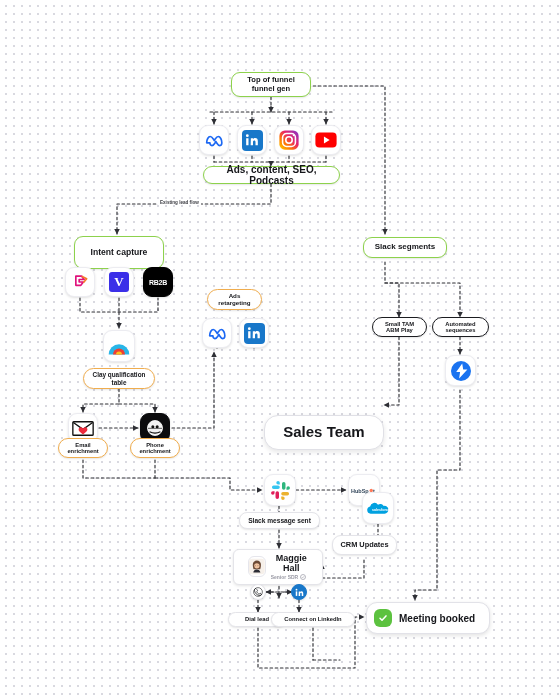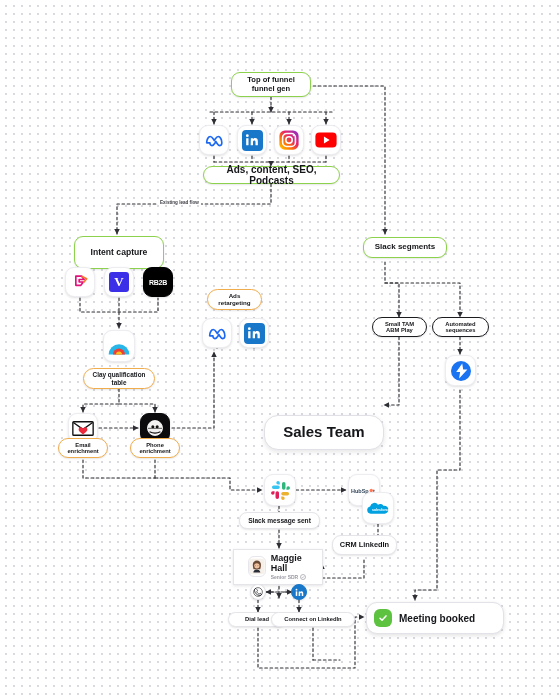--- a/index.html
+++ b/index.html
@@ -46,23 +46,24 @@
     border: 1px solid #ececf1;
     box-shadow: 0 1px 2.5px rgba(0,0,0,.12);
     display: flex; align-items: center; justify-content: center;
     overflow: hidden;
   }
   .tile svg { display: block; }
 
   
   .person {
     display: flex; align-items: center; gap: 5px;
-    background: #fff; border: 1px solid #e4e4e9; border-radius: 0;
+    background: #fff; border: 1px solid #e4e4e9; border-radius: 6px;
     box-shadow: 0 1px 3px rgba(0,0,0,.11);
     padding: 4px 10px 4px 14px;
+    text-align: center;
   }
   .person .ava {
     width: 21px; height: 21px; border-radius: 6px; overflow: hidden;
     border: 1px solid #e6e6ec; background: #fff;
     display: flex; align-items: center; justify-content: center;
   }
   .person .pname { font-size: 9px; font-weight: 700; color: #15161a; line-height: 1.1; }
   .person .prole { font-size: 5px; font-weight: 600; color: #9a9aa5; display: flex; align-items: center; gap: 2px; }
 
   .mini-circle {
@@ -77,21 +78,21 @@
     position: absolute;
     font-size: 4.6px; font-weight: 700; color: #3b3c42;
     background: #fff; padding: 0 2px; white-space: nowrap;
   }
 
   
   .booked {
     display: flex; align-items: center; gap: 7px;
     background: #fff; border: 1px solid #e2e2e8; border-radius: 11px;
     box-shadow: 0 1.5px 4px rgba(0,0,0,.12);
-    padding: 6px 28px 6px 7px;
+    padding: 6px 14px 6px 7px;
   }
   .booked .chk { width: 18px; height: 18px; border-radius: 6px; background: #5cc23f;
     display:flex; align-items:center; justify-content:center; }
   .booked .blabel { font-size: 10px; font-weight: 700; color: #15161a; }
 </style>
 </head>
 <body>
 
 <div id="canvas">
 
@@ -397,21 +398,21 @@
 
   <div class="node tile" style="left:362px; top:492px; width:32px; height:32px;">
     <svg width="26" height="18" viewBox="0 0 30 20">
       <path d="M6.5 16.5a4.2 4.2 0 0 1-.6-8.3A5 5 0 0 1 15 6.3a4.4 4.4 0 0 1 6.6 1.3 4.5 4.5 0 1 1 1 8.9z" fill="#00a1e0"></path>
       <text x="8" y="13.5" font-family="Liberation Sans, sans-serif" font-size="4.2" font-weight="700" fill="#fff">salesforce</text>
     </svg>
   </div>
 
   <div class="node" style="left:332px; top:535px;">
     <div class="pill plain" style="width:65px; height:20px; font-size:7.4px; border-radius:9px;">
-      <span>CRM LinkedIn</span>
+      <span>CRM Updates</span>
     </div>
   </div>
 
   <div class="node person" style="left:233px; top:549px; width:90px;">
     <div class="ava">
       <svg width="19" height="19" viewBox="0 0 24 24">
         <rect width="24" height="24" rx="5" fill="#f6f0ea"></rect>
         <path d="M12 3c-4 0-6.2 2.5-6.2 6.3 0 3 .6 5.3 1.3 6.9H17c.7-1.6 1.3-3.9 1.3-6.9C18.2 5.5 16 3 12 3z" fill="#6b4a36"></path>
         <circle cx="12" cy="11" r="4.1" fill="#f0c3a0"></circle>
         <path d="M6.6 21c.5-2.9 2.7-4.4 5.4-4.4s4.9 1.5 5.4 4.4z" fill="#2b2b33"></path>

